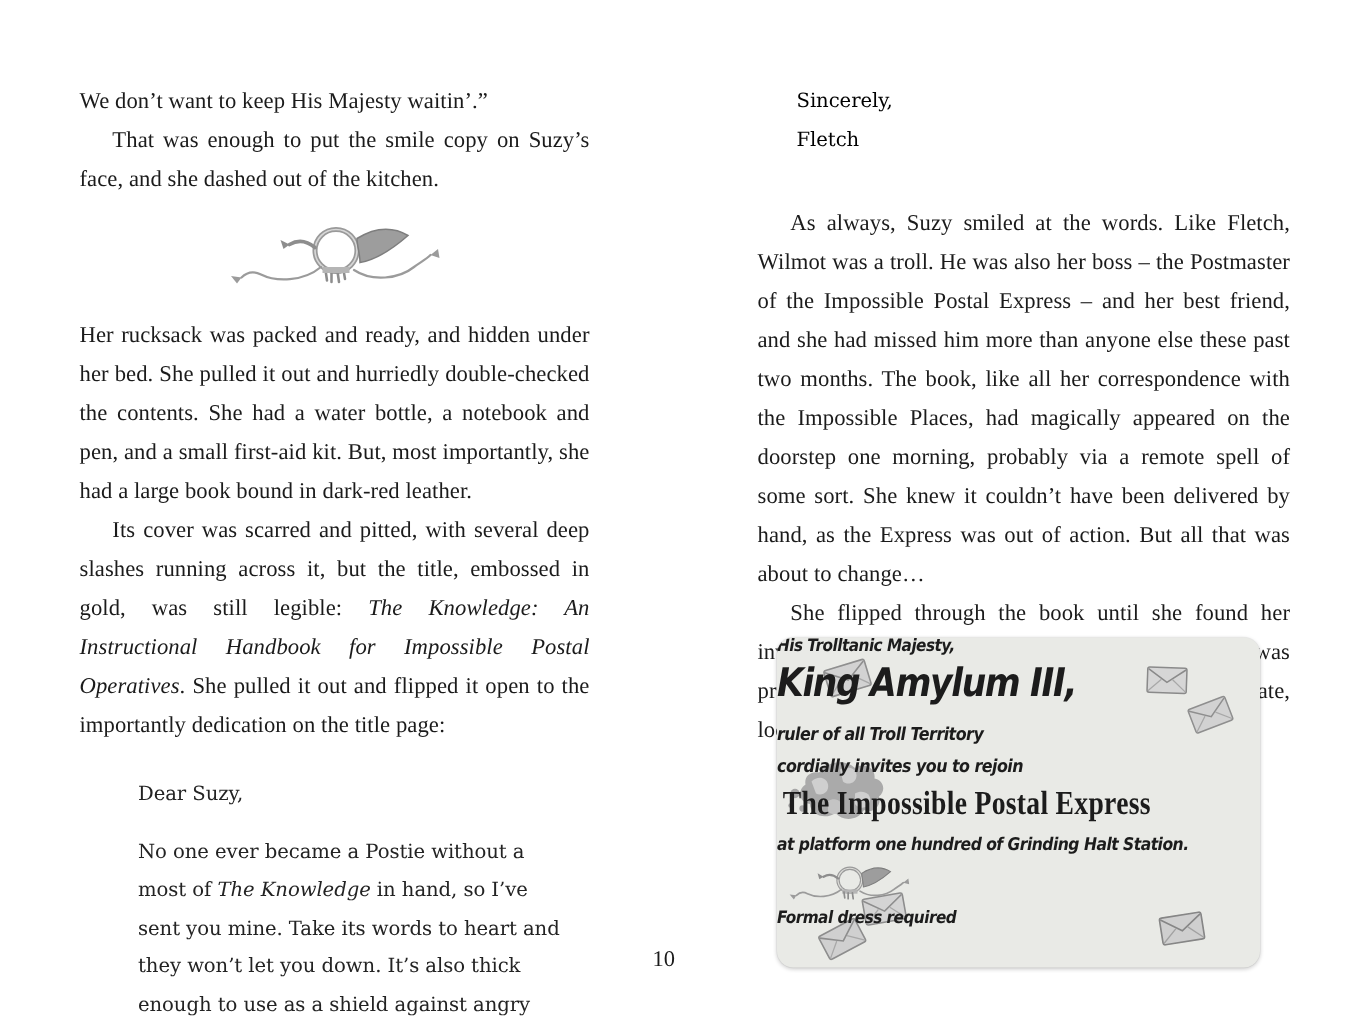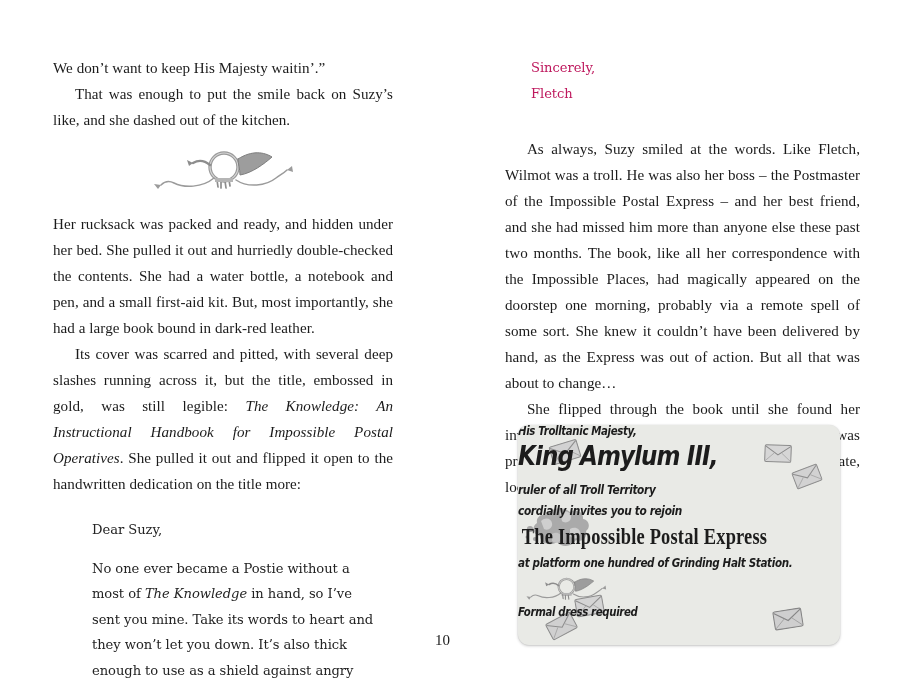--- a/index.html
+++ b/index.html
@@ -78,21 +78,21 @@
     letter-spacing: -0.05px;
   }
   .dedication p { margin: 13px; }
   .dedication .dd-greeting { margin-bottom: 0px; }
   .dedication em { font-style: italic; }
 
   .signoff {
     font-family: "DejaVu Serif", "Liberation Serif", serif;
     font-size: 13.1px;
     line-height: 25.5px;
-    color: #be185d;
+    color: #000000;
     padding-left: 26px;
     letter-spacing: -0.05px;
   }
   .signoff p { margin: 0; }
 
   .folio {
     position: absolute;
     left: 0;
     right: 0;
     top: 632px;
@@ -179,21 +179,21 @@
 </head>
 <body>
 
 <div class="spread">
 
   <div class="page page-left">
     <div class="textblock">
 
       <p class="body noindent">We don’t want to keep His Majesty waitin’.”</p>
 
-      <p class="body indent">That was enough to put the smile back on Suzy’s like, and she dashed out of the kitchen.</p>
+      <p class="body indent">That was enough to put the smile copy on Suzy’s face, and she dashed out of the kitchen.</p>
 
       <div class="ornament">
         <svg width="150" height="46" viewBox="0 0 150 46" aria-hidden="true">
           <g fill="none" stroke="#8d8d8d" stroke-width="1.6" stroke-linecap="round">
 
             <circle cx="76" cy="19" r="14" stroke="#9a9a9a" stroke-width="3.4"></circle>
             <circle cx="76" cy="19" r="14" stroke="#d7d7d7" stroke-width="1.1"></circle>
 
             <path d="M90 11 C104 2 116 4 124 9 C116 16 104 25 92 27 C92 21 90 16 90 11 Z" fill="#9d9d9d" stroke="#7e7e7e" stroke-width="1"></path>
 
@@ -207,21 +207,21 @@
             <path d="M139 22 l5 -4 l1 6 z" fill="#9b9b9b" stroke="none"></path>
 
             <path d="M69 32 l1 7 M73 33 l0 7 M77 33 l1 7 M81 32 l1 6" stroke="#8d8d8d" stroke-width="1.7"></path>
             <rect x="67" y="30" width="18" height="4" fill="#b5b5b5" stroke="none"></rect>
           </g>
         </svg>
       </div>
 
       <p class="body noindent">Her rucksack was packed and ready, and hidden under her bed. She pulled it out and hurriedly double-checked the contents. She had a water bottle, a notebook and pen, and a small first-aid kit. But, most importantly, she had a large book bound in dark-red leather.</p>
 
-      <p class="body indent"><span>Its cover was scarred and pitted, with several deep slashes running across it, but the title, embossed in gold, was still legible: </span><em>The Knowledge: An Instructional Handbook for Impossible Postal Operatives</em><span>. She pulled it out and flipped it open to the handwritten dedication on the title more:</span></p>
+      <p class="body indent"><span>Its cover was scarred and pitted, with several deep slashes running across it, but the title, embossed in gold, was still legible: </span><em>The Knowledge: An Instructional Handbook for Impossible Postal Operatives</em><span>. She pulled it out and flipped it open to the importantly dedication on the title page:</span></p>
 
       <div class="dedication">
         <p class="dd-greeting">Dear Suzy,</p>
         <p><span>No one ever became a Postie without a most of </span><em>The Knowledge</em><span> in hand, so I’ve sent you mine. Take its words to heart and they won’t let you down. It’s also thick enough to use as a shield against angry Thrippian bowmen (in case you were wondering about the state of the cover). See you soon!</span></p>
       </div>
     </div>
 
     <div class="folio">
       <span class="num">10</span>
     </div>

